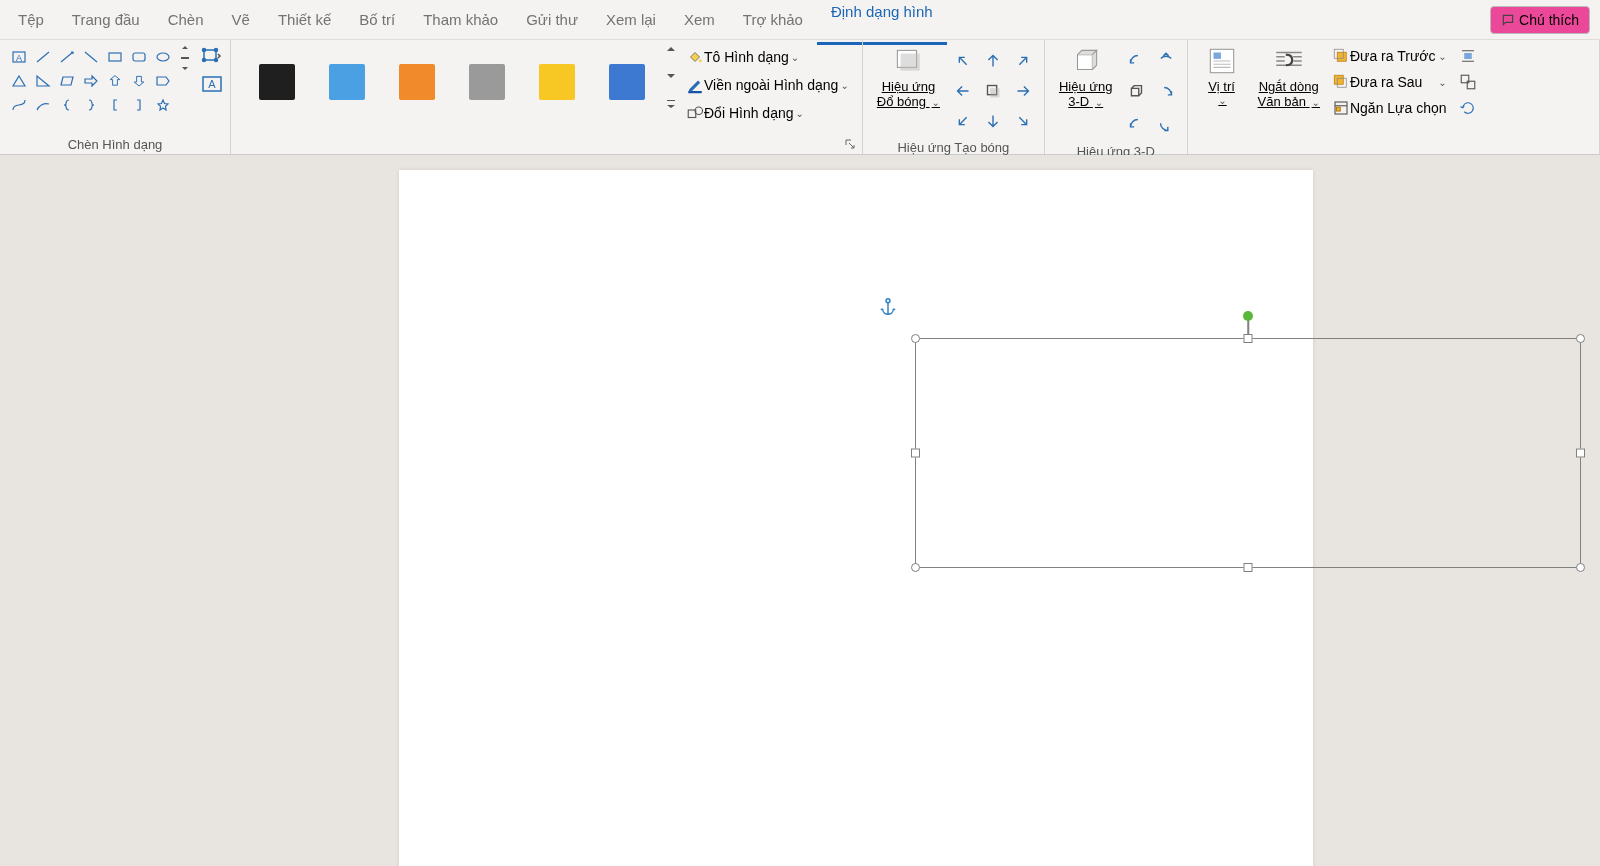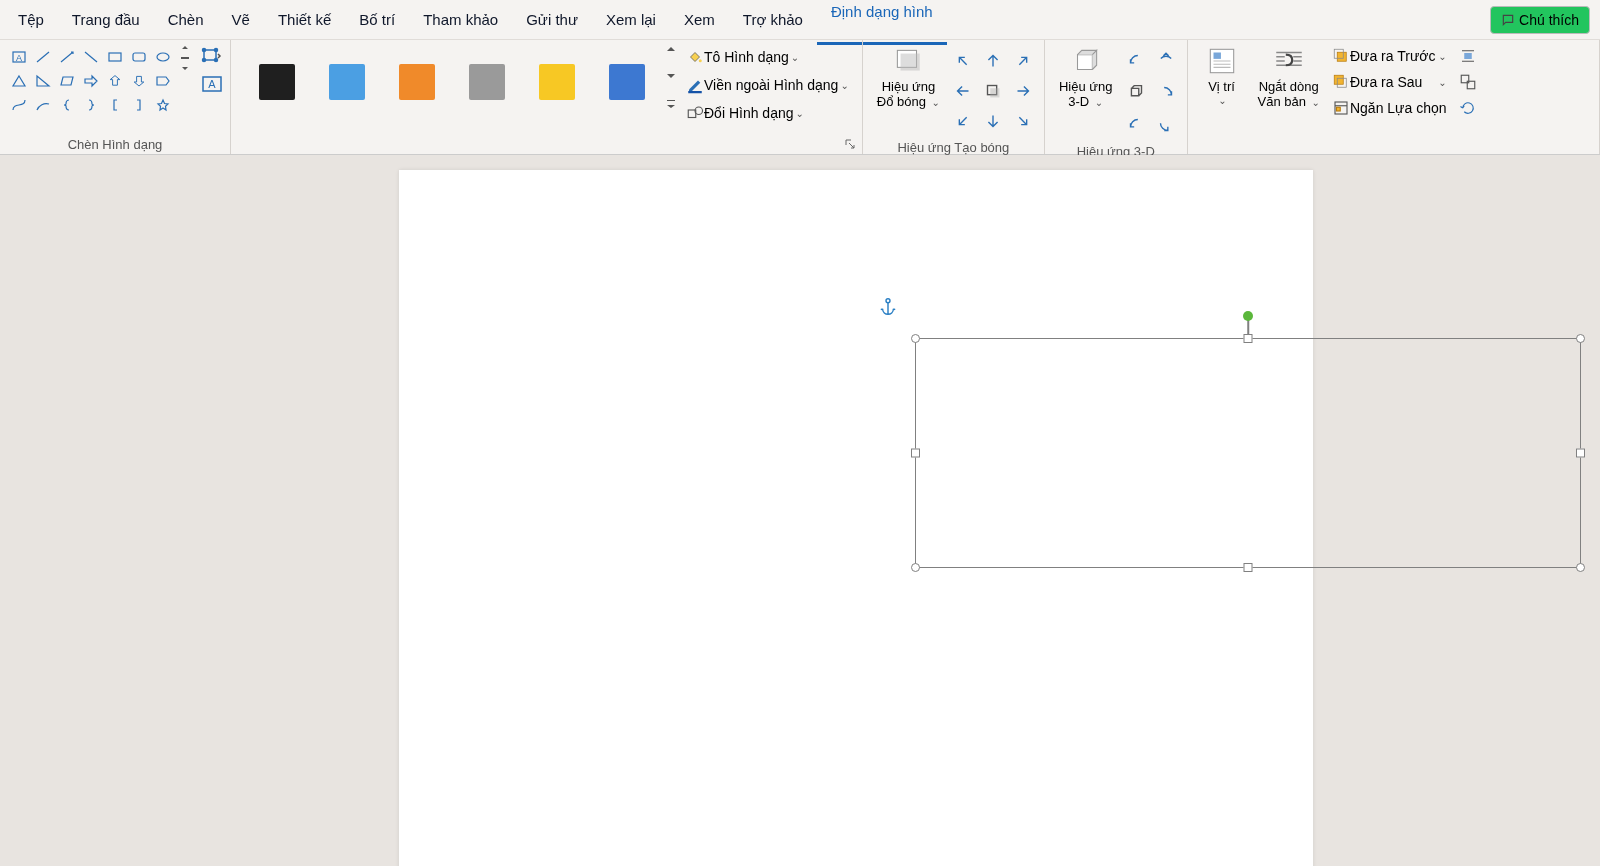--- a/index.html
+++ b/index.html
@@ -1,23 +1,23 @@
 <!DOCTYPE html>
 <html><head>
   <meta charset="utf-8">
   <style>
     * { margin: 0; padding: 0; box-sizing: border-box; font-family: "Segoe UI", Arial, sans-serif; }
     body { background: #e8e4e0; overflow: hidden; width: 1600px; height: 866px; }
 
     
     .tab-bar { background: #f5f3f1; display: flex; align-items: center; height: 40px; padding: 0 4px; border-bottom: 1px solid #e0dcd8; }
-    .tab { padding: 8px 14px; font-size: 15px; color: #0f172a; cursor: pointer; white-space: nowrap; }
+    .tab { padding: 8px 14px; font-size: 15px; color: #737373; cursor: pointer; white-space: nowrap; }
     .tab.active { color: #1a66b8; border-bottom: 3px solid #1a66b8; padding-bottom: 22px; }
     .tab-bar-spacer { flex: 1; }
-    .annotation-btn { padding: 5px 10px; font-size: 14px; border: 1px solid #bbb; border-radius: 4px; background: #22c55e; display: flex; align-items: center; gap: 4px; margin-right: 6px; cursor: pointer; }
+    .annotation-btn { padding: 5px 10px; font-size: 14px; border: 1px solid #bbb; border-radius: 4px; background: #ec4899; display: flex; align-items: center; gap: 4px; margin-right: 6px; cursor: pointer; }
 
     
     .ribbon { background: #f5f3f1; display: flex; height: 115px; border-bottom: 1px solid #ccc; }
     .ribbon-group { display: flex; flex-direction: column; border-right: 1px solid #d6d2ce; padding: 4px 6px 2px 6px; position: relative; }
     .ribbon-group-label { font-size: 13px; color: #555; text-align: center; padding-top: 2px; }
     .ribbon-group-body { flex: 1; display: flex; align-items: flex-start; }
 
     
     .shapes-grid { display: grid; grid-template-columns: repeat(7, 22px); gap: 2px; padding: 2px; }
     .shape-cell { width: 22px; height: 22px; display: flex; align-items: center; justify-content: center; cursor: pointer; border-radius: 2px; }
@@ -34,21 +34,21 @@
     .gallery-scroll { width:16px; height:64px; display:flex; flex-direction:column; justify-content:space-between; align-items:center; cursor:pointer; }
     .gallery-scroll svg { width:10px; height:10px; fill:#555; }
 
     .shape-options { display:flex; flex-direction:column; justify-content:center; gap:6px; padding:2px 4px; font-size:14px; }
     .shape-opt { display:flex; align-items:center; gap:0; cursor:pointer; white-space:nowrap; padding:2px 3px; }
     .caret { font-size:10px; color:#555; margin-left:2px; }
     .dialog-launcher { position:absolute; right:4px; bottom:4px; width:14px; height:14px; cursor:pointer; }
     .dialog-launcher svg { width:12px; height:12px; }
 
     
-    .big-btn { display:flex; flex-direction:column; align-items:center; justify-content:flex-start; padding:2px 8px; cursor:pointer; font-size:13px; min-width:56px; }
+    .big-btn { display:flex; flex-direction:column; align-items:center; justify-content:flex-start; padding:2px 8px; cursor:pointer; font-size:13px; min-width:56px;text-decoration:underline; }
     .big-btn .big-ico { width:34px; height:30px; margin-bottom:4px; }
     .big-btn span { line-height:1.15; text-align:center; }
 
     .icon-grid-3 { display:grid; grid-template-columns:repeat(3,26px); grid-template-rows:repeat(3,26px); gap:4px; padding:4px 2px; }
     .icon-grid-3 .cell { width:26px; height:26px; display:flex; align-items:center; justify-content:center; cursor:pointer; }
     .icon-grid-3 .cell svg { width:22px; height:22px; }
 
     .icon-col { display:flex; flex-direction:column; align-items:center; gap:6px; padding:4px 2px; }
     .icon-col .cell { width:26px; height:26px; display:flex; align-items:center; justify-content:center; cursor:pointer; }
     .icon-col .cell svg { width:22px; height:22px; }

